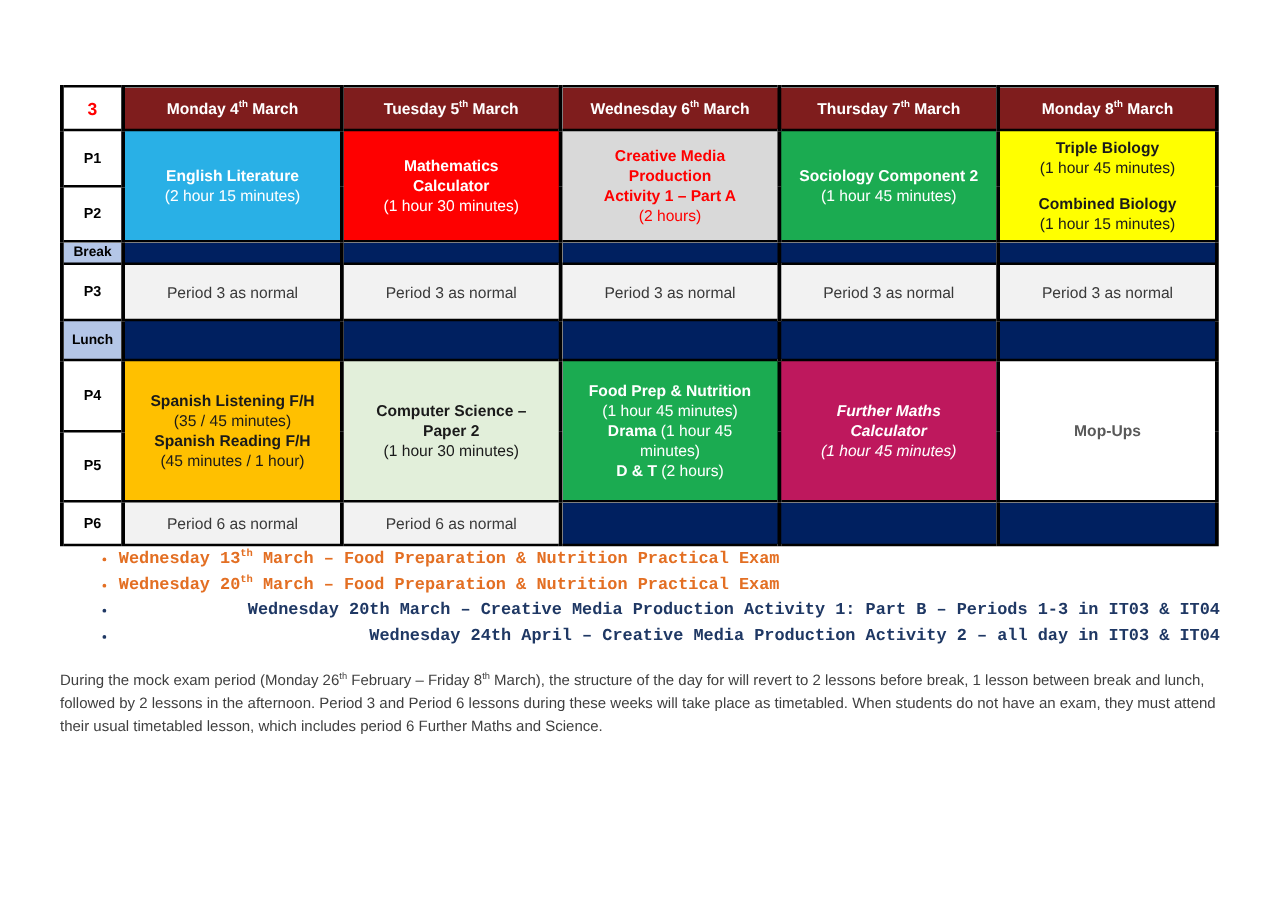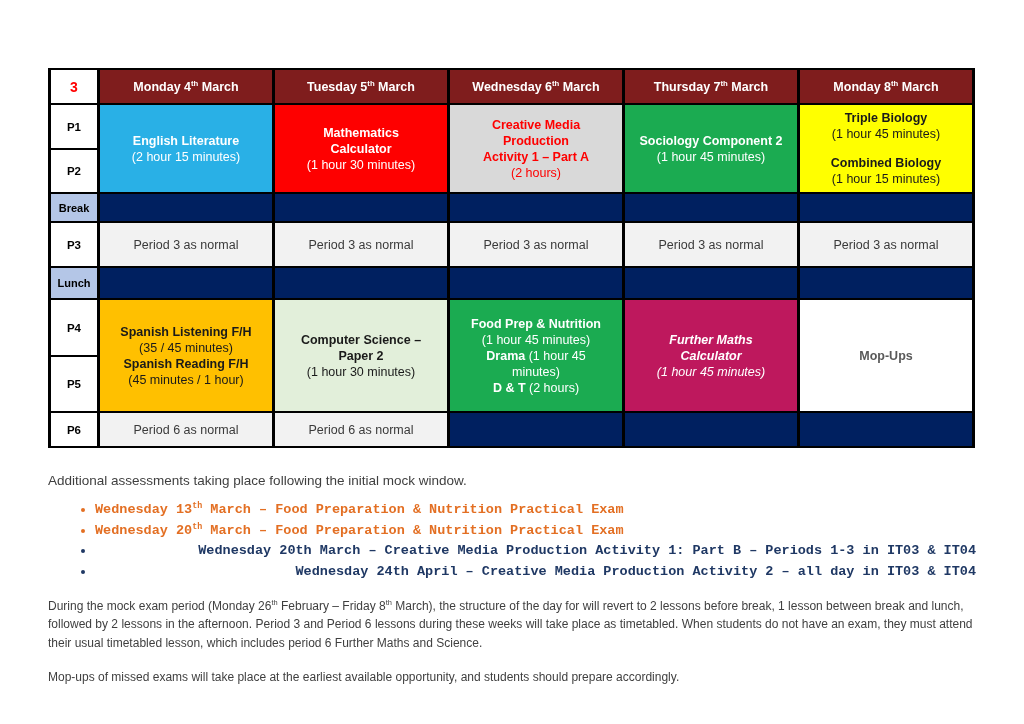--- a/index.html
+++ b/index.html
@@ -25,21 +25,21 @@
     border-left-width: 3px;
     border-right-width: 3px;
     padding: 1px 2px;
     vertical-align: middle;
     text-align: center;
     overflow: hidden;
   }
   tr.r-head  { height: 35px; }
   tr.r-p1    { height: 45px; }
   tr.r-p2    { height: 44px; }
-  tr.r-break { height: 29px; }
+  tr.r-break { height: 18px; }
   tr.r-p3    { height: 45px; }
   tr.r-lunch { height: 32px; }
   tr.r-p4    { height: 57px; }
   tr.r-p5    { height: 56px; }
   tr.r-p6    { height: 35px; }
 
   td.corner {
     border: 0 none;
     background: #ffffff;
     color: #ff0000;
@@ -235,26 +235,24 @@
         <td class="lab">P6</td>
         <td class="normal">Period 6 as normal</td>
         <td class="normal">Period 6 as normal</td>
         <td class="navy"></td>
         <td class="navy"></td>
         <td class="navy"></td>
       </tr>
     </tbody>
   </table>
 
-  <p class="intro">Additional assessments taking place following the initial mock window.</p>
 
   <ul class="extra">
     <li class="bullet-orange"><span>Wednesday 13</span><sup>th</sup><span> March – Food Preparation &amp; Nutrition Practical Exam</span></li>
     <li class="bullet-orange"><span>Wednesday 20</span><sup>th</sup><span> March – Food Preparation &amp; Nutrition Practical Exam</span></li>
     <li class="bullet-blue"><span>Wednesday 20th March – Creative Media Production Activity 1: Part B – Periods 1-3 in IT03 &amp; IT04</span></li>
     <li class="bullet-blue"><span>Wednesday 24th April – Creative Media Production Activity 2 – all day in IT03 &amp; IT04</span></li>
   </ul>
 
   <p class="body"><span>During the mock exam period (Monday 26</span><sup>th</sup><span> February – Friday 8</span><sup>th</sup><span> March), the structure of the day for will revert to 2 lessons before break, 1 lesson between break and lunch, followed by 2 lessons in the afternoon. Period 3 and Period 6 lessons during these weeks will take place as timetabled. When students do not have an exam, they must attend their usual timetabled lesson, which includes period 6 Further Maths and Science.</span></p>
 
-  <p class="body">Mop-ups of missed exams will take place at the earliest available opportunity, and students should prepare accordingly.</p>
 
 </div>
 
 </body></html>

